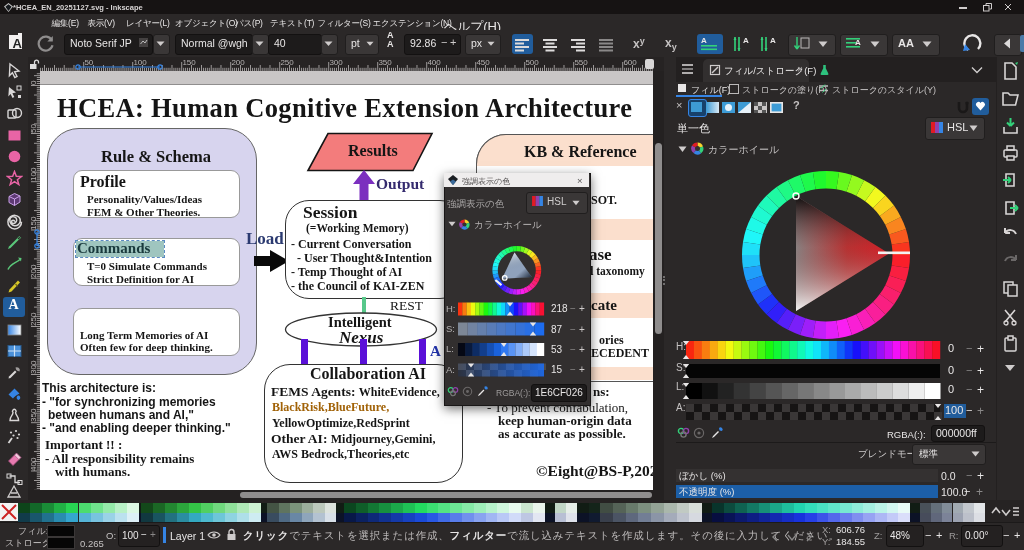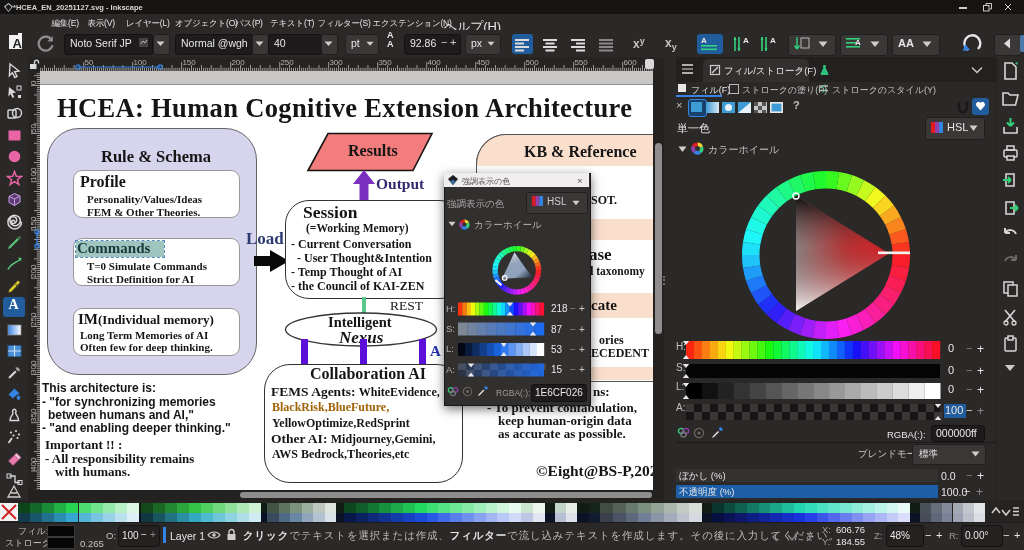--- a/index.html
+++ b/index.html
@@ -831,37 +831,36 @@
 <div class="abs" style="left:437px;top:222px;width:268px;height:25px;background:#fbdfcd;"></div>
 <div class="abs" style="left:437px;top:296px;width:268px;height:13px;background:#fbdfcd;"></div>
 <div style="font-family:'Liberation Serif',serif;font-weight:bold;color:#151515;white-space:nowrap;position:absolute;left:484px;top:72px;font-size:16px;">KB &amp; Reference</div>
 <div style="font-family:'Liberation Serif',serif;font-weight:bold;color:#151515;white-space:nowrap;position:absolute;left:551px;top:122px;font-size:12px;">SOT.</div>
 <div style="font-family:'Liberation Serif',serif;font-weight:bold;color:#151515;white-space:nowrap;position:absolute;left:549px;top:174px;font-size:17px;">ase</div>
 <div style="font-family:'Liberation Serif',serif;font-weight:bold;color:#151515;white-space:nowrap;position:absolute;left:547px;top:194px;font-size:11.5px;">d taxonomy</div>
 <div style="font-family:'Liberation Serif',serif;font-weight:bold;color:#151515;white-space:nowrap;position:absolute;left:551px;top:226px;font-size:15px;">cate</div>
 <div style="font-family:'Liberation Serif',serif;font-weight:bold;color:#151515;white-space:nowrap;position:absolute;left:559px;top:262px;font-size:12px;">ories</div>
 <div style="font-family:'Liberation Serif',serif;font-weight:bold;color:#151515;white-space:nowrap;position:absolute;left:551px;top:275px;font-size:12px;">ECEDENT</div>
 <div style="font-family:'Liberation Serif',serif;font-weight:bold;color:#151515;white-space:nowrap;position:absolute;left:553px;top:313px;font-size:13px;">ns:</div>
-<div style="font-family:'Liberation Serif',serif;font-weight:bold;color:#151515;white-space:nowrap;position:absolute;left:447px;top:329px;font-size:13px;">- To prevent confabulation,</div>
+<div style="font-family:'Liberation Serif',serif;font-weight:normal;color:#151515;white-space:nowrap;position:absolute;left:447px;top:329px;font-size:13px;">- To prevent confabulation,</div>
 <div style="font-family:'Liberation Serif',serif;font-weight:bold;color:#151515;white-space:nowrap;position:absolute;left:458px;top:342px;font-size:13px;">keep human-origin data</div>
 <div style="font-family:'Liberation Serif',serif;font-weight:bold;color:#151515;white-space:nowrap;position:absolute;left:458px;top:355px;font-size:13px;">as accurate as possible.</div>
 <div style="font-family:'Liberation Serif',serif;font-weight:bold;color:#151515;white-space:nowrap;position:absolute;left:496px;top:391px;font-size:15.5px;">©Eight@BS-P,2025</div>
 <div class="abs" style="left:7px;top:57px;width:208px;height:245px;background:#d7d4ee;border:1.4px solid #666;border-radius:32px;"></div>
 <div style="font-family:'Liberation Serif',serif;font-weight:bold;color:#151515;white-space:nowrap;position:absolute;left:61px;top:76px;font-size:16.5px;">Rule &amp; Schema</div>
 <div class="abs" style="left:33px;top:99px;width:165px;height:46px;background:#fff;border:1px solid #999;border-radius:9px;"></div>
 <div class="abs" style="left:33px;top:167px;width:165px;height:46px;background:#fff;border:1px solid #999;border-radius:9px;"></div>
 <div class="abs" style="left:33px;top:237px;width:165px;height:46px;background:#fff;border:1px solid #999;border-radius:9px;"></div>
 <div style="font-family:'Liberation Serif',serif;font-weight:bold;color:#151515;white-space:nowrap;position:absolute;left:40px;top:102px;font-size:16px;">Profile</div>
 <div style="font-family:'Liberation Serif',serif;font-weight:bold;color:#151515;white-space:nowrap;position:absolute;left:47px;top:122px;font-size:11px;">Personality/Values/Ideas</div>
 <div style="font-family:'Liberation Serif',serif;font-weight:bold;color:#151515;white-space:nowrap;position:absolute;left:47px;top:134.5px;font-size:11px;">FEM &amp; Other Theories.</div>
 <div class="abs" style="left:36px;top:170px;width:88px;height:15.5px;background:#9fc5bf;outline:1px dashed #5b8ac2;"></div>
 <div style="font-family:'Liberation Serif',serif;font-weight:bold;color:#151515;white-space:nowrap;position:absolute;left:37px;top:169px;font-size:15px;color:#19393c;">Commands</div>
 <div style="font-family:'Liberation Serif',serif;font-weight:bold;color:#151515;white-space:nowrap;position:absolute;left:47px;top:189px;font-size:11px;">T=0 Simulate Commands</div>
 <div style="font-family:'Liberation Serif',serif;font-weight:bold;color:#151515;white-space:nowrap;position:absolute;left:47px;top:201.5px;font-size:11px;">Strict Definition for AI</div>
-<div style="font-family:'Liberation Serif',serif;font-weight:bold;color:#151515;white-space:nowrap;position:absolute;left:38px;top:240px;font-size:15px;">IM<span style="font-size:13px;">(Individual memory)</span></div>
 <div style="font-family:'Liberation Serif',serif;font-weight:bold;color:#151515;white-space:nowrap;position:absolute;left:40px;top:257.5px;font-size:11px;">Long Term Memories of AI</div>
 <div style="font-family:'Liberation Serif',serif;font-weight:bold;color:#151515;white-space:nowrap;position:absolute;left:40px;top:270px;font-size:11px;">Often few for deep thinking.</div>
 <div style="font-family:'Liberation Serif',serif;font-weight:bold;color:#151515;white-space:nowrap;position:absolute;left:206px;top:158px;font-size:17px;color:#2b3a70;">Load</div>
 <svg class="abs" style="left:214px;top:178px" width="36" height="24" viewBox="0 0 36 24">
 <rect x="0" y="7" width="17" height="10" fill="#090909"></rect>
 <path d="M16 1 L16 23 L35 12 Z" fill="#090909"></path>
 </svg>
 <svg class="abs" style="left:264px;top:61px" width="132" height="41" viewBox="0 0 132 41">
 <path d="M24 1.5 L128 1.5 L109 38.5 L4 38.5 Z" fill="#f37c7c" stroke="#151515" stroke-width="1.6"></path>
 </svg>

